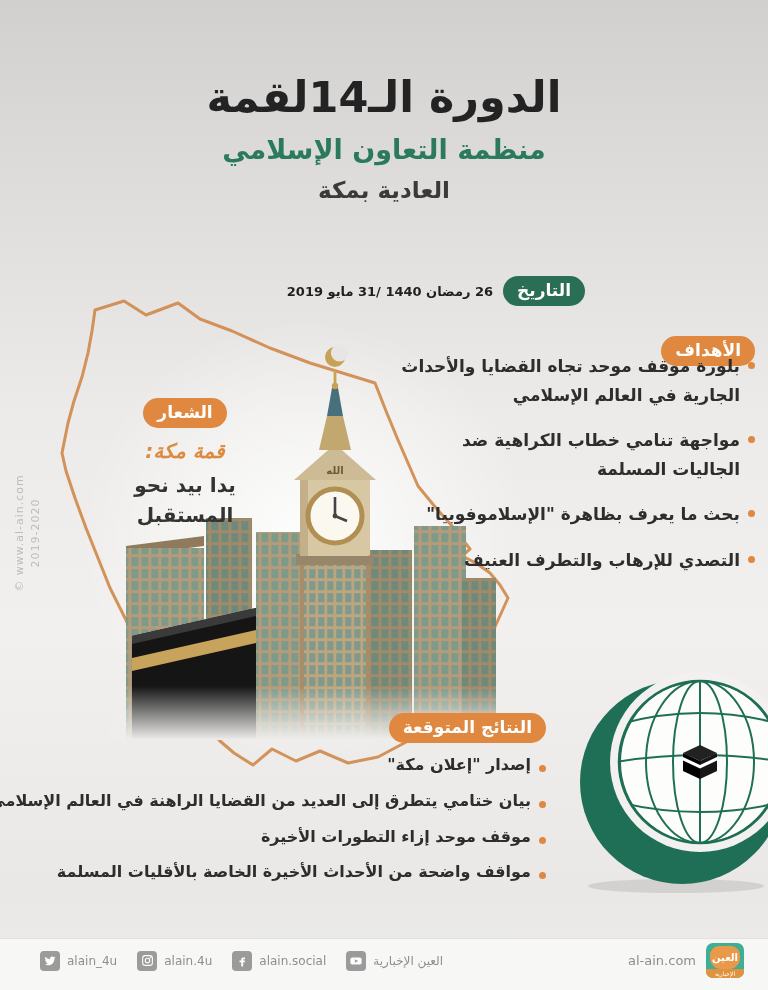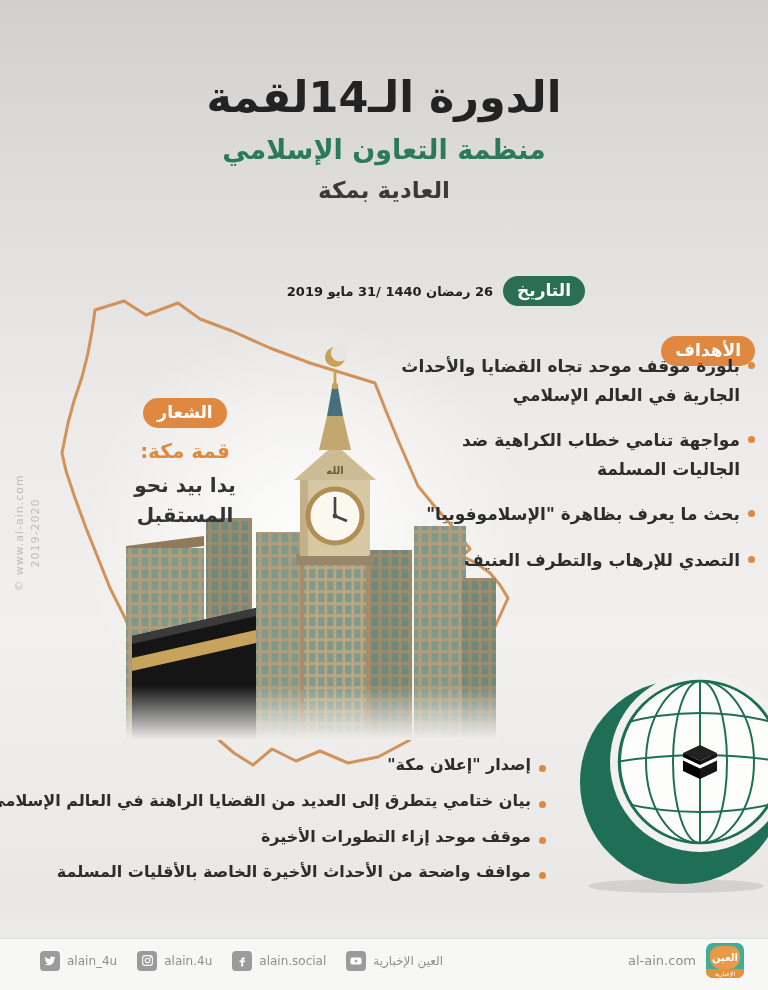--- a/index.html
+++ b/index.html
@@ -22,21 +22,21 @@
   
   .obj-badge{position:absolute;top:336px;right:13px;}
   .obj-list{position:absolute;top:352px;right:13px;width:356px;direction:rtl;
             list-style:none;margin:0;padding:0;}
   .obj-list li{position:relative;font-size:17px;font-weight:700;color:#2d2d2d;line-height:1.68;
                margin-bottom:17px;padding-right:15px;}
   .obj-list li::before,.res-list li::before{content:"";position:absolute;right:0;top:10px;width:7px;height:7px;
                border-radius:50%;background:#e0883f;}
   
   .slogan{position:absolute;top:398px;left:100px;width:170px;text-align:center;direction:rtl;}
-  .slogan-summit{color:#dd8a3f;font-size:20px;font-weight:700;margin-top:11px;}
+  .slogan-summit{color:#dd8a3f;font-size:20px;font-weight:700;margin-top:11px;font-style:italic;}
   .slogan-text{color:#333;font-size:20px;font-weight:700;line-height:1.5;margin-top:7px;}
   
   .res-badge{position:absolute;top:713px;right:222px;}
   .res-list{position:absolute;top:755px;right:222px;direction:rtl;text-align:right;list-style:none;margin:0;padding:0;}
   .res-list li{position:relative;font-size:16px;font-weight:700;color:#2d2d2d;line-height:1.3;
                margin-bottom:15px;padding-right:15px;white-space:nowrap;}
   
   .watermark{position:absolute;left:-46px;top:516px;width:150px;height:34px;transform:rotate(-90deg);
              text-align:center;color:#bdbcba;font-size:11px;line-height:1.45;letter-spacing:1px;}
   
@@ -171,20 +171,21 @@
       <path d="M56 170 Q124 196 192 170"></path>
     </g>
     <g transform="translate(124,96)">
       <polygon points="-17,-7 0,-15 17,-7 0,1" fill="#222"></polygon>
       <polygon points="-17,-7 0,1 0,19 -17,11" fill="#000"></polygon>
       <polygon points="0,1 17,-7 17,11 0,19" fill="#161616"></polygon>
       <polygon points="-17,-3 0,5 17,-3 17,0.5 0,8.5 -17,0.5" fill="#fff"></polygon>
     </g>
   </svg>
 
+  <span class="badge orange res-badge">النتائج المتوقعة</span>
   <ul class="res-list">
     <li>إصدار "إعلان مكة"</li>
     <li>بيان ختامي يتطرق إلى العديد من القضايا الراهنة في العالم الإسلامي</li>
     <li>موقف موحد إزاء التطورات الأخيرة</li>
     <li>مواقف واضحة من الأحداث الأخيرة الخاصة بالأقليات المسلمة</li>
   </ul>
 
   <div class="watermark">
     <div>© www.al-ain.com</div>
     <div>2019-2020</div>

